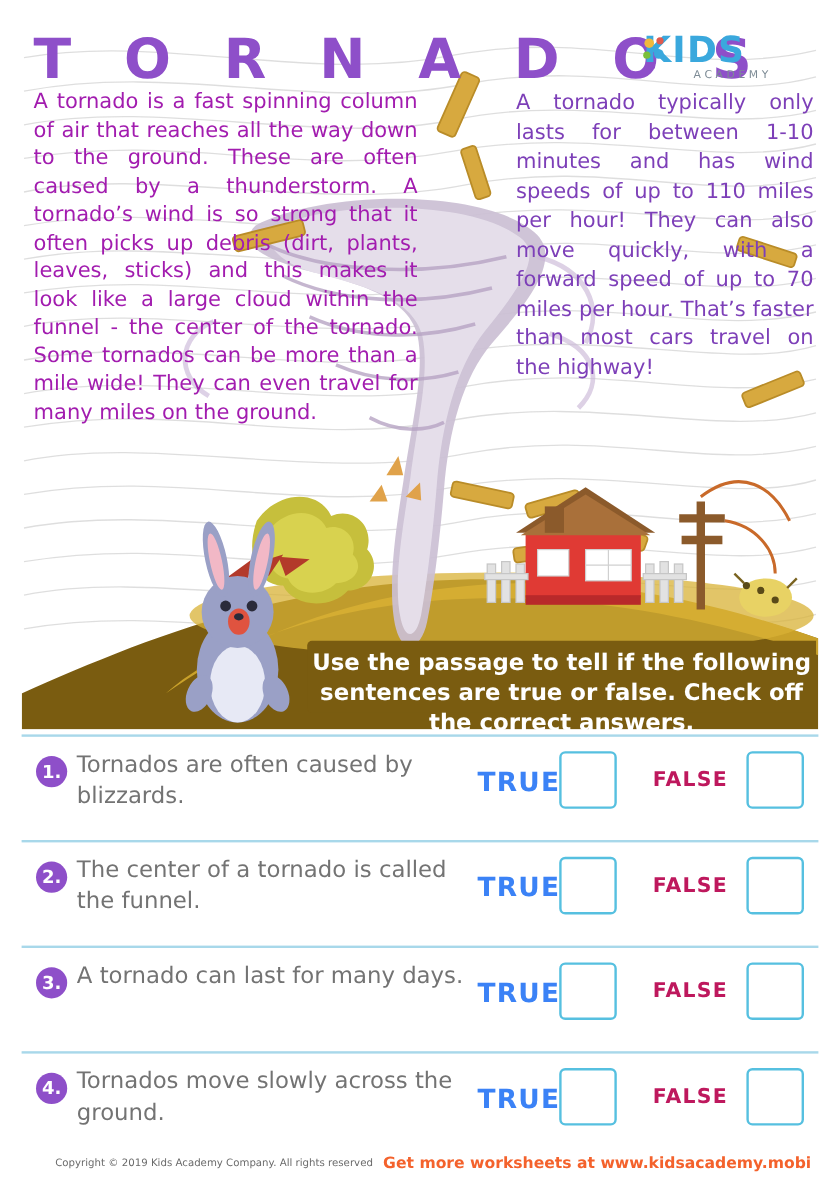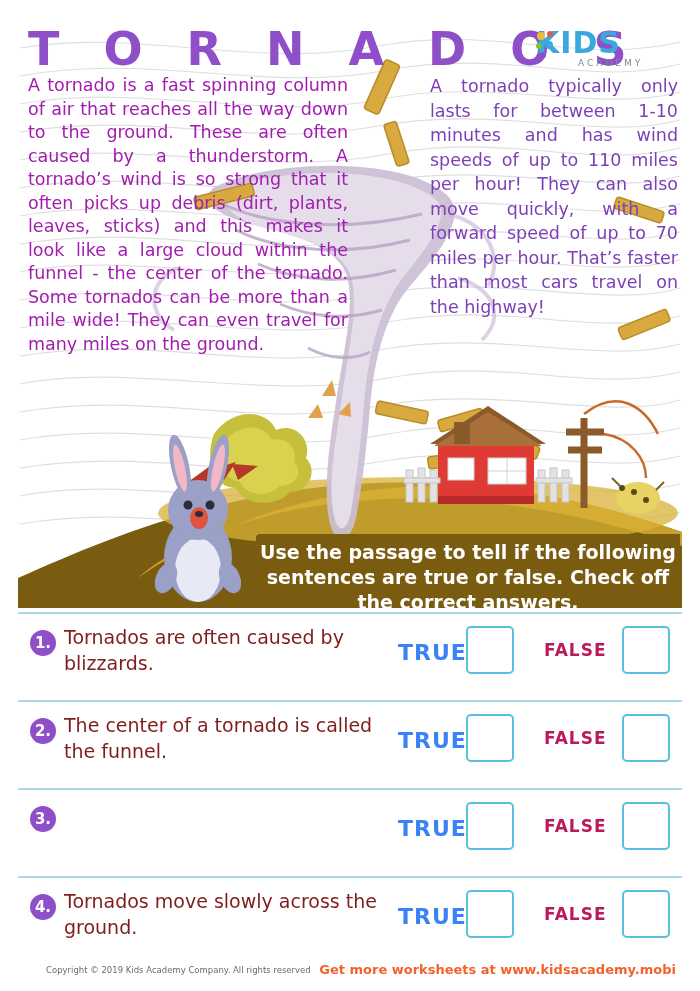--- a/index.html
+++ b/index.html
@@ -130,21 +130,21 @@
     font-weight: bold;
     text-align: center;
     line-height: 26px;
   }
   .qtext {
     position: absolute;
     left: 46px; top: 12px;
     width: 330px;
     font-size: 19px;
     line-height: 26px;
-    color: #7f1d1d;
+    color: #737373;
   }
   .lbl-true {
     position: absolute;
     left: 380px; top: 28px;
     font-size: 22px;
     font-weight: bold;
     color: #3b82f6;
     letter-spacing: 1px;
   }
   .lbl-false {
@@ -356,20 +356,21 @@
     <div class="qtext">The center of a tornado is called the funnel.</div>
     <div class="lbl-true">TRUE</div>
     <div class="chk chk-true"></div>
     <div class="lbl-false">FALSE</div>
     <div class="chk chk-false"></div>
   </div>
 
   <div class="qrow" style="top:788px;">
     <div class="divider"></div>
     <div class="qnum">3.</div>
+    <div class="qtext">A tornado can last for many days.</div>
     <div class="lbl-true">TRUE</div>
     <div class="chk chk-true"></div>
     <div class="lbl-false">FALSE</div>
     <div class="chk chk-false"></div>
   </div>
 
   <div class="qrow" style="top:876px;">
     <div class="divider"></div>
     <div class="qnum">4.</div>
     <div class="qtext">Tornados move slowly across the ground.</div>

